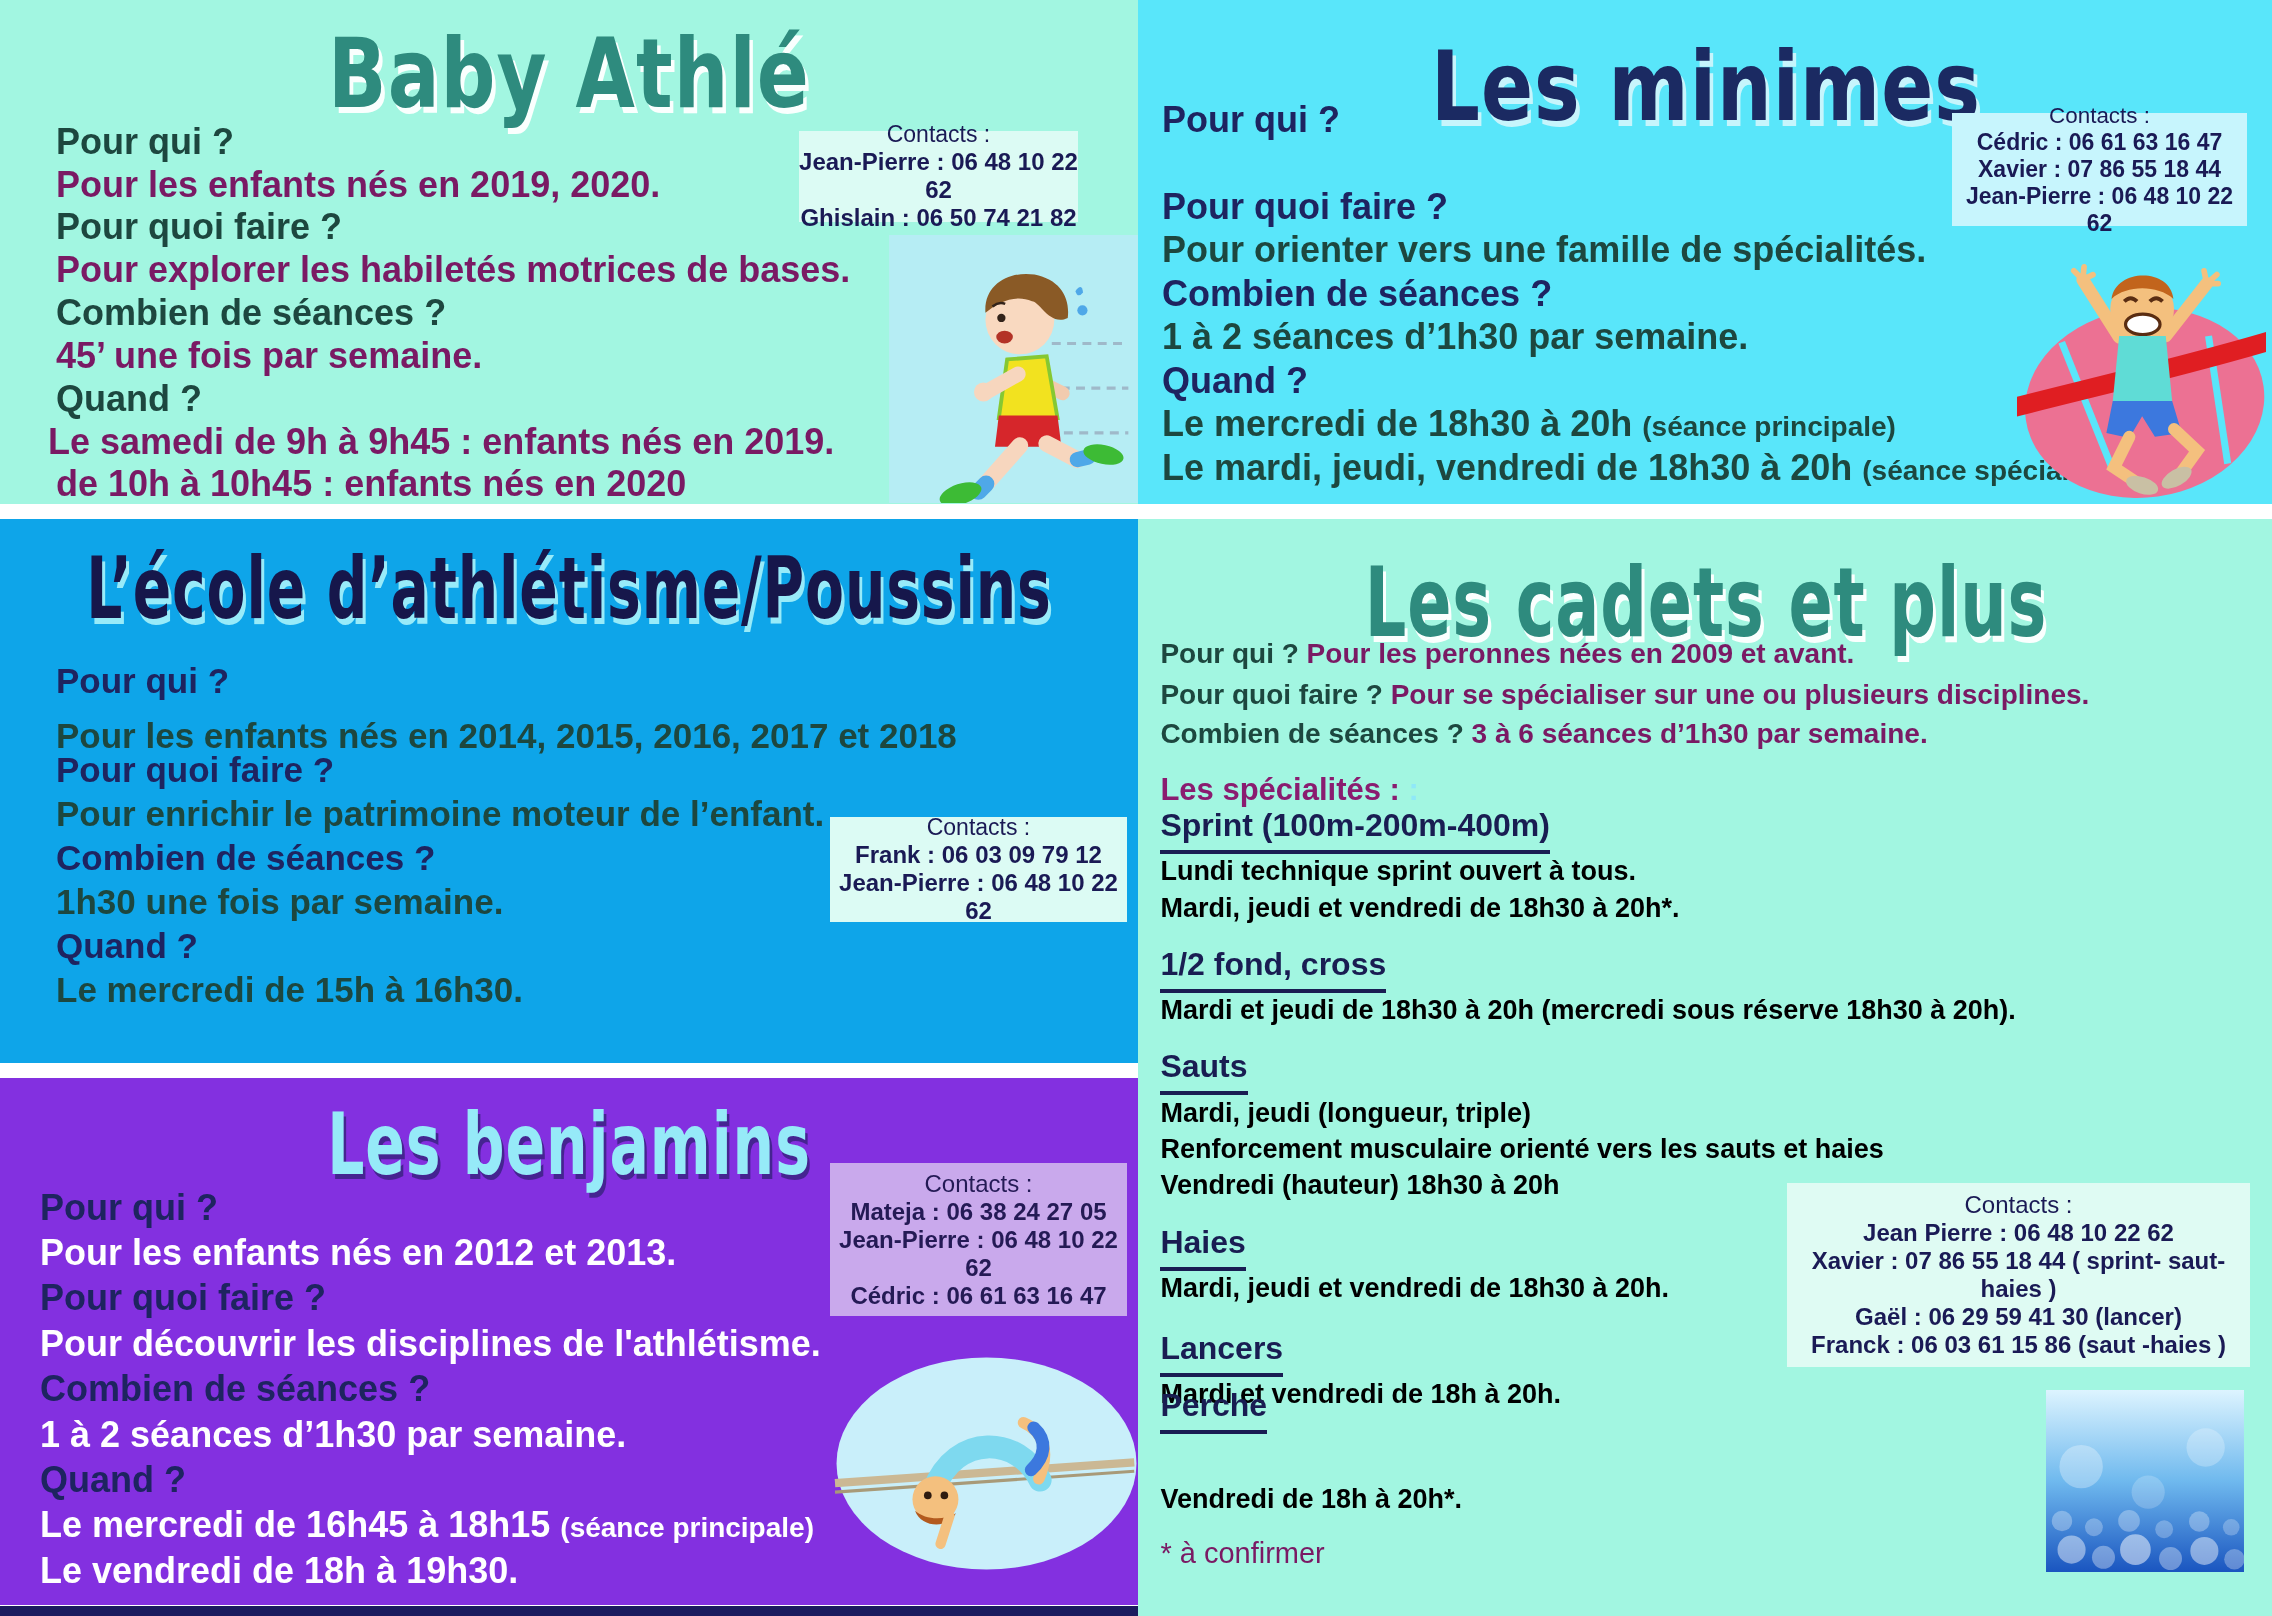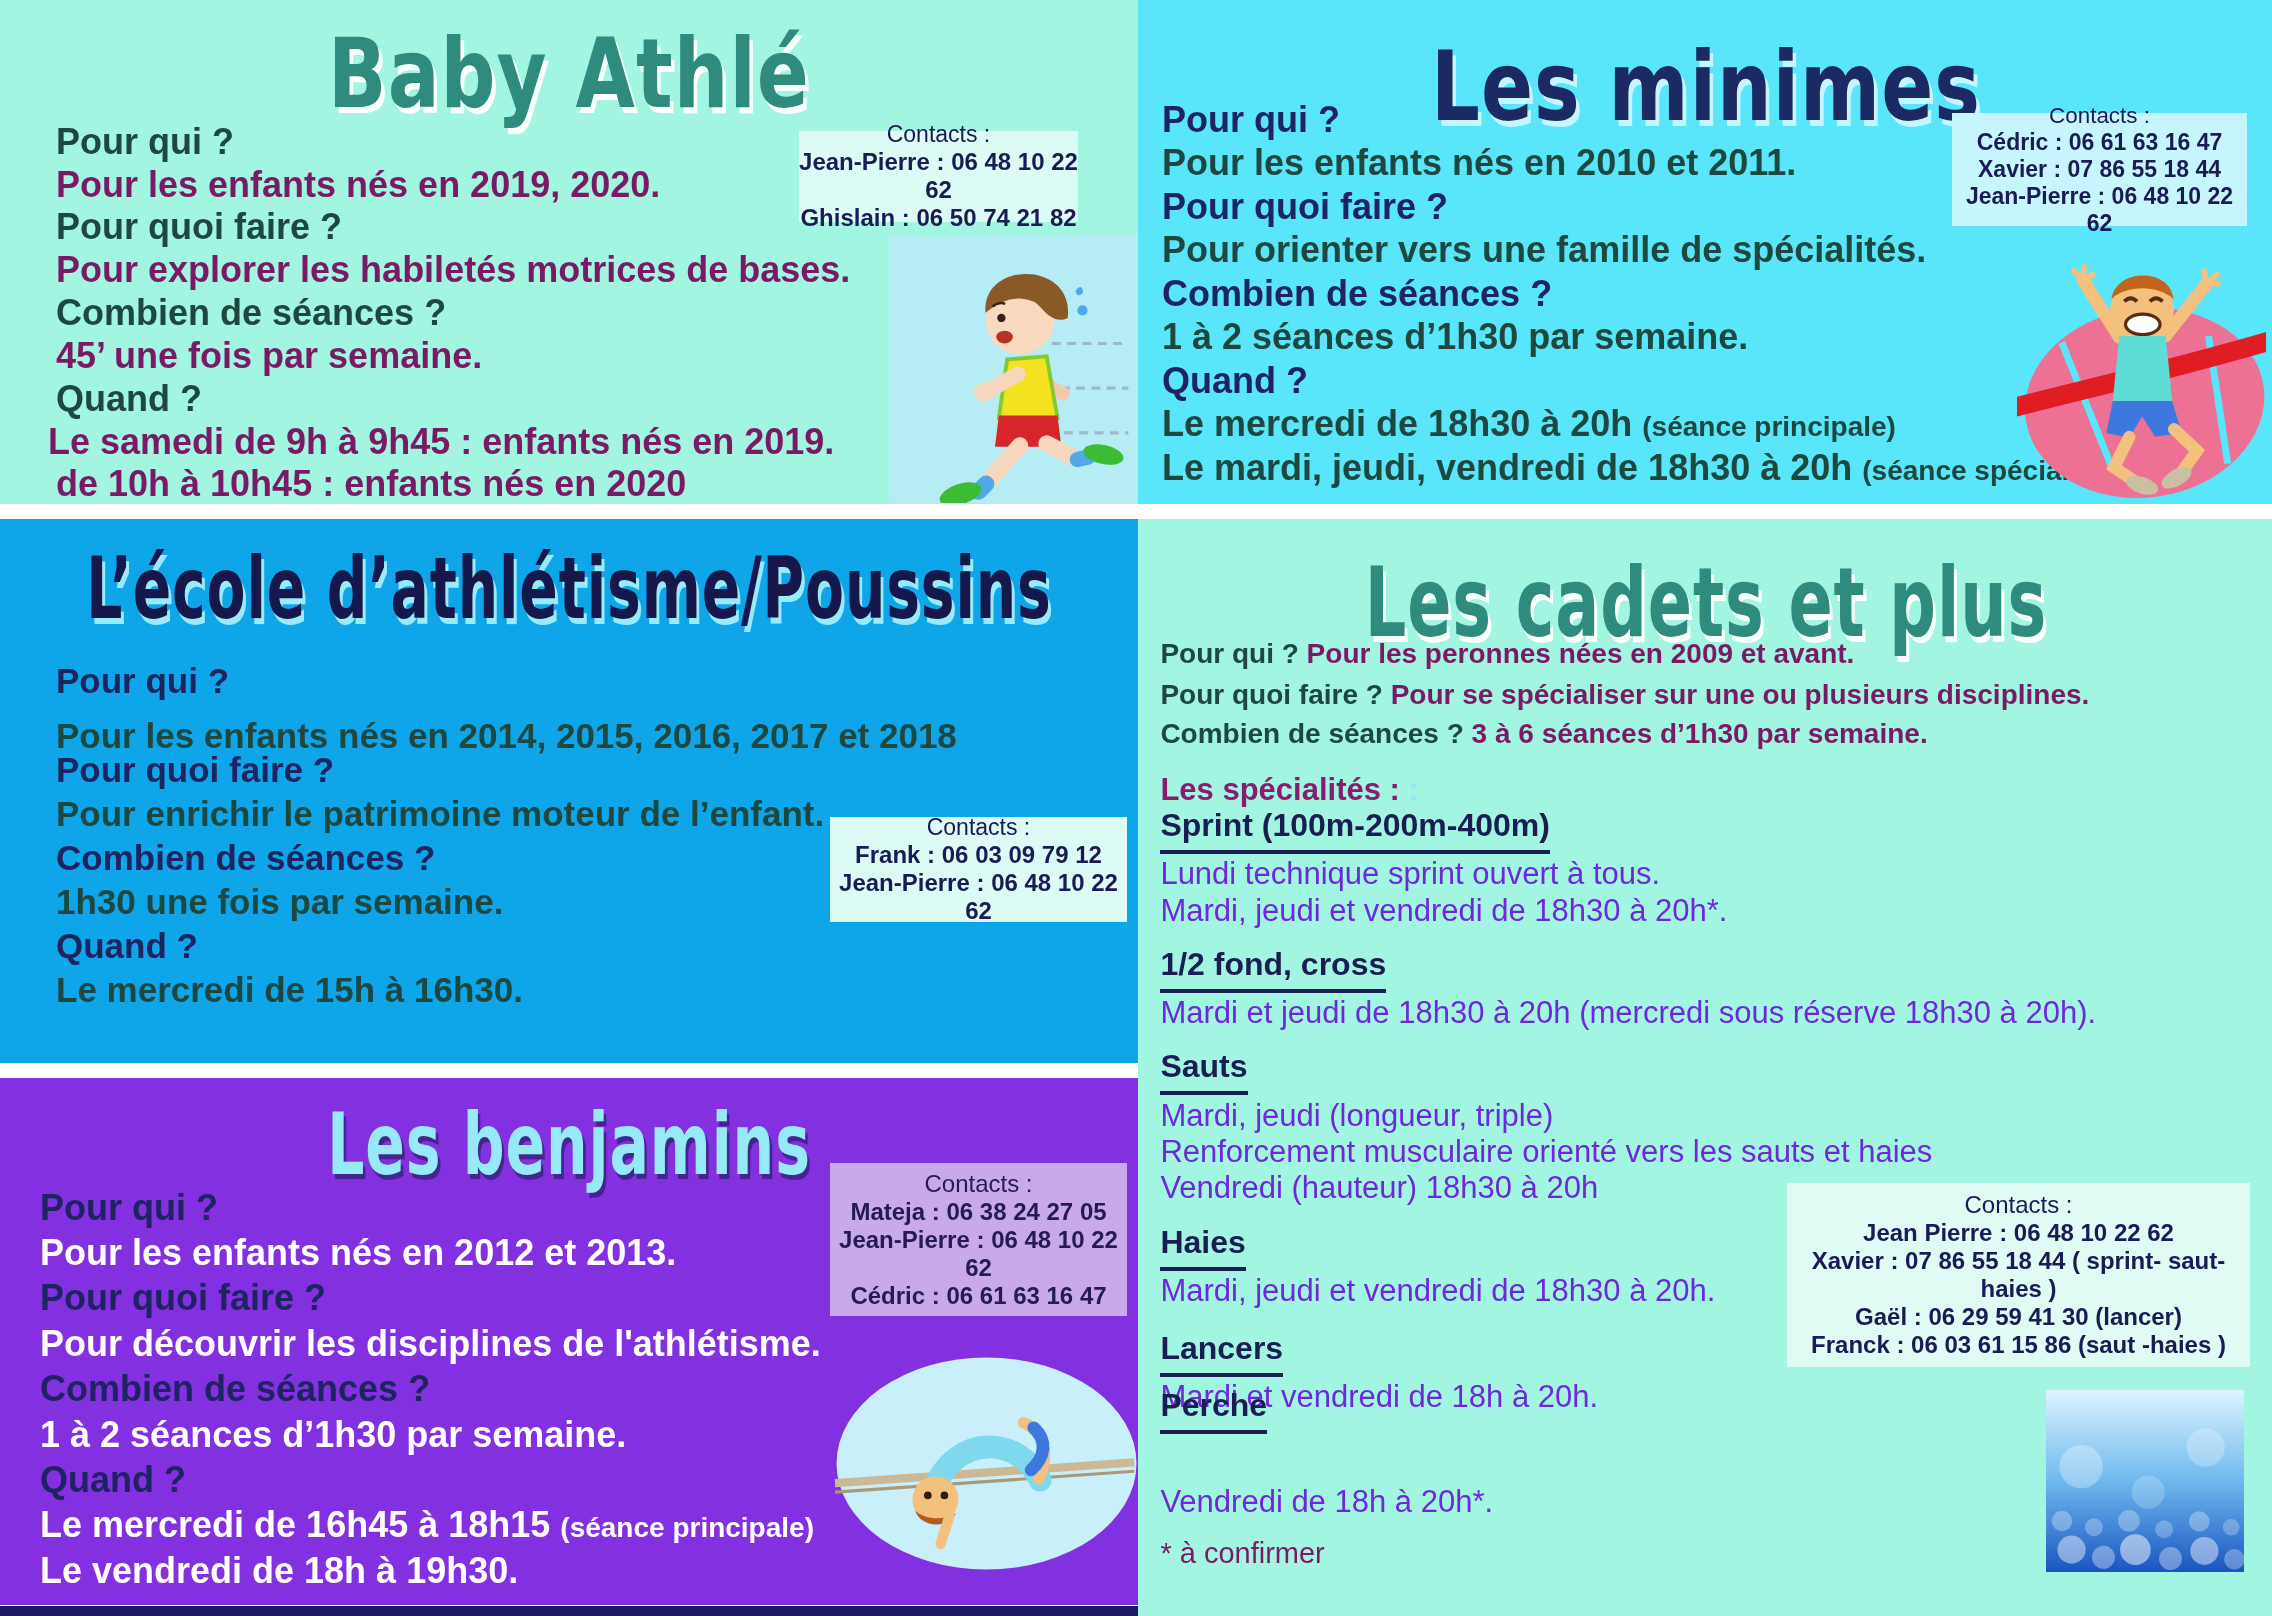--- a/index.html
+++ b/index.html
@@ -23,21 +23,21 @@
   .f54{font-size:35px;}
   .cbox{position:absolute;display:flex;flex-direction:column;justify-content:center;text-align:center;color:#1A1A55;}
   .cbox .lab{font-weight:400;}
   .cbox .cl{font-weight:bold;}
   .il{position:absolute;font-size:28px;font-weight:bold;white-space:nowrap;}
   .ig{color:#1D473F;} .ip{color:#7A1A64;}
   .slab{position:absolute;font-size:31px;font-weight:bold;color:#8A1C70;white-space:nowrap;}
   .colon2{color:#8FE8F8;}
   .sph{position:absolute;font-size:32px;font-weight:bold;color:#191D52;white-space:nowrap;}
   .u{border-bottom:4.5px solid #191D52;padding-bottom:5.8px;display:inline-block;}
-  .spl{position:absolute;font-size:31px;font-weight:normal;color:#6d28d9;white-space:nowrap;}
+  .spl{position:absolute;font-size:27px;font-weight:bold;color:#000000;white-space:nowrap;}
   .fnote{position:absolute;font-size:29px;color:#7A1A64;white-space:nowrap;}
   svg{position:absolute;display:block;}
 </style>
 </head>
 <body>
 
 <svg width="0" height="0" style="position:absolute" aria-hidden="true">
   <symbol id="runner" viewBox="0 0 60 80">
     <circle cx="41" cy="9" r="7.5" fill="currentColor"></circle>
     <path d="M39 17 C36 24 35 31 34 40 L45 42 C46 33 45 25 44 18 Z" fill="currentColor"></path>
@@ -96,21 +96,20 @@
 
   <div class="sec sec-min">
     <div class="ttl t-navy" style="top:31px;font-size:96px;transform:translateX(-50%) scaleX(.8);">Les minimes</div>
     <div class="cbox" style="left:814px;top:113px;width:295px;height:113px;background:#C7F5FD;">
       <div class="lab" style="font-size:22.4px;">Contacts :</div>
       <div class="cl" style="font-size:23px;">Cédric : 06 61 63 16 47</div>
       <div class="cl" style="font-size:23px;">Xavier : 07 86 55 18 44</div>
       <div class="cl" style="font-size:23px;">Jean-Pierre : 06 48 10 22 62</div>
     </div>
     <div class="bl cq" style="left:24px;top:101px;">Pour qui ?</div>
-    <div class="bl cg" style="left:24px;top:144px;">Pour les enfants nés en 2010 et 2011.</div>
     <div class="bl cq" style="left:24px;top:188px;">Pour quoi faire ?</div>
     <div class="bl cg" style="left:24px;top:231px;">Pour orienter vers une famille de spécialités.</div>
     <div class="bl cq" style="left:24px;top:275px;">Combien de séances ?</div>
     <div class="bl cg" style="left:24px;top:318px;">1 à 2 séances d’1h30 par semaine.</div>
     <div class="bl cq" style="left:24px;top:362px;">Quand ?</div>
     <div class="bl cg" style="left:24px;top:405px;"><span>Le mercredi de 18h30 à 20h</span> <span class="sfx">(séance principale)</span></div>
     <div class="bl cg" style="left:24px;top:449px;"><span>Le mardi, jeudi, vendredi de 18h30 à 20h</span> <span class="sfx">(séance spécialisée)</span></div>
     <svg style="left:879px;top:240px;" width="249" height="264" viewBox="0 0 390 413">
       <ellipse cx="200" cy="255" rx="188" ry="148" fill="#EC7193" transform="rotate(-8 200 255)"></ellipse>
       <path d="M70 160 L150 360" stroke="#59E6FA" stroke-width="11" fill="none"></path>

